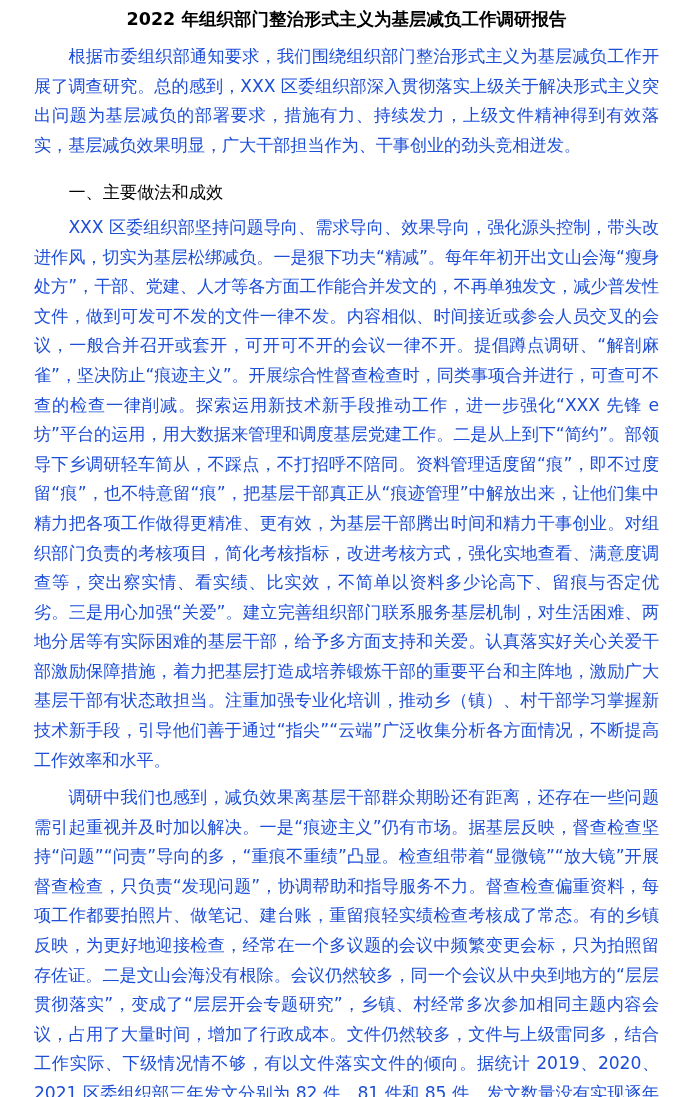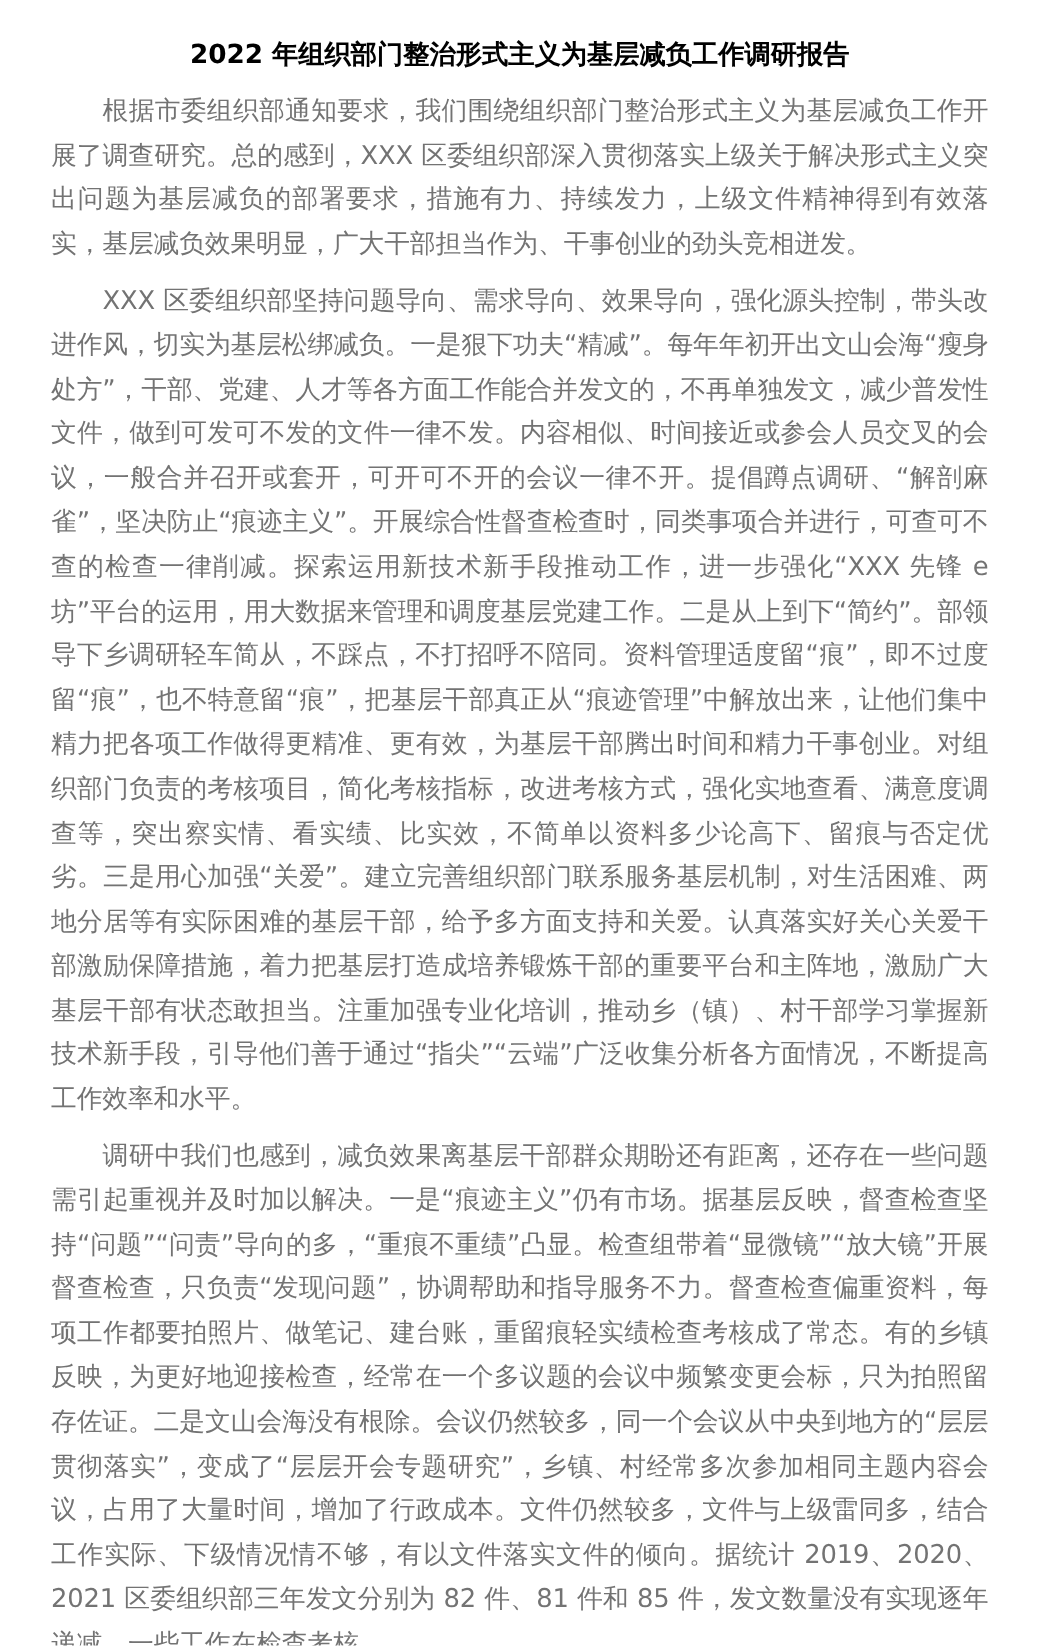--- a/index.html
+++ b/index.html
@@ -11,42 +11,42 @@
     width: 693px;
     height: 1097px;
     overflow: hidden;
     font-family: "Liberation Serif", "DejaVu Serif", serif;
     color: #000000;
   }
   .page {
     box-sizing: border-box;
     width: 693px;
     height: 1097px;
-    padding: 24px 34px 0 34px;
+    padding: 6px 34px 0 34px;
     background: #ffffff;
   }
   .doc-title {
     font-family: "DejaVu Sans", "Liberation Sans", sans-serif;
     font-size: 17.5px;
     font-weight: bold;
     text-align: center;
     letter-spacing: 0px;
     line-height: 1.5;
     margin: 0 0 10px 0;
     color: #000000;
   }
   .para {
     font-family: "DejaVu Sans", "Liberation Sans", sans-serif;
     font-size: 17.2px;
     line-height: 1.72;
     text-align: justify;
     text-justify: inter-character;
     margin: 0 0 1px 0;
     text-indent: 2em;
-    color: #737373;
+    color: #1d4ed8;
     letter-spacing: -0.1px;
   }
   .heading {
     font-family: "DejaVu Sans", "Liberation Sans", sans-serif;
     font-size: 17.2px;
     line-height: 1.72;
     margin: 9px 0 6px 0;
     text-indent: 2em;
     color: #000000;
   }
@@ -55,20 +55,21 @@
 </head>
 <body>
 
 <div class="page">
   <h1 class="doc-title">2022 年组织部门整治形式主义为基层减负工作调研报告</h1>
 
   <p class="para">根据市委组织部通知要求，我们围绕组织部门整治形式主义为基层减负工作开展了调查研究。总的感到，XXX 区委组织部深入贯彻落实上级关于解决形式主义突出问题为基层减负的部署要求，措施有力、持续发力，上级文件精神得到有效落实，基层减负效果明显，广大干部担当作为、干事创业的劲头竞相迸发。</p>
 
   <div class="spacer-sm"></div>
 
+  <p class="heading">一、主要做法和成效</p>
 
   <p class="para">XXX 区委组织部坚持问题导向、需求导向、效果导向，强化源头控制，带头改进作风，切实为基层松绑减负。一是狠下功夫“精减”。每年年初开出文山会海“瘦身处方”，干部、党建、人才等各方面工作能合并发文的，不再单独发文，减少普发性文件，做到可发可不发的文件一律不发。内容相似、时间接近或参会人员交叉的会议，一般合并召开或套开，可开可不开的会议一律不开。提倡蹲点调研、“解剖麻雀”，坚决防止“痕迹主义”。开展综合性督查检查时，同类事项合并进行，可查可不查的检查一律削减。探索运用新技术新手段推动工作，进一步强化“XXX 先锋 e 坊”平台的运用，用大数据来管理和调度基层党建工作。二是从上到下“简约”。部领导下乡调研轻车简从，不踩点，不打招呼不陪同。资料管理适度留“痕”，即不过度留“痕”，也不特意留“痕”，把基层干部真正从“痕迹管理”中解放出来，让他们集中精力把各项工作做得更精准、更有效，为基层干部腾出时间和精力干事创业。对组织部门负责的考核项目，简化考核指标，改进考核方式，强化实地查看、满意度调查等，突出察实情、看实绩、比实效，不简单以资料多少论高下、留痕与否定优劣。三是用心加强“关爱”。建立完善组织部门联系服务基层机制，对生活困难、两地分居等有实际困难的基层干部，给予多方面支持和关爱。认真落实好关心关爱干部激励保障措施，着力把基层打造成培养锻炼干部的重要平台和主阵地，激励广大基层干部有状态敢担当。注重加强专业化培训，推动乡（镇）、村干部学习掌握新技术新手段，引导他们善于通过“指尖”“云端”广泛收集分析各方面情况，不断提高工作效率和水平。</p>
 
   <div class="spacer-sm"></div>
 
 
   <p class="para">调研中我们也感到，减负效果离基层干部群众期盼还有距离，还存在一些问题需引起重视并及时加以解决。一是“痕迹主义”仍有市场。据基层反映，督查检查坚持“问题”“问责”导向的多，“重痕不重绩”凸显。检查组带着“显微镜”“放大镜”开展督查检查，只负责“发现问题”，协调帮助和指导服务不力。督查检查偏重资料，每项工作都要拍照片、做笔记、建台账，重留痕轻实绩检查考核成了常态。有的乡镇反映，为更好地迎接检查，经常在一个多议题的会议中频繁变更会标，只为拍照留存佐证。二是文山会海没有根除。会议仍然较多，同一个会议从中央到地方的“层层贯彻落实”，变成了“层层开会专题研究”，乡镇、村经常多次参加相同主题内容会议，占用了大量时间，增加了行政成本。文件仍然较多，文件与上级雷同多，结合工作实际、下级情况情不够，有以文件落实文件的倾向。据统计 2019、2020、2021 区委组织部三年发文分别为 82 件、81 件和 85 件，发文数量没有实现逐年递减。一些工作在检查考核</p>
 </div>
 
 </body></html>

